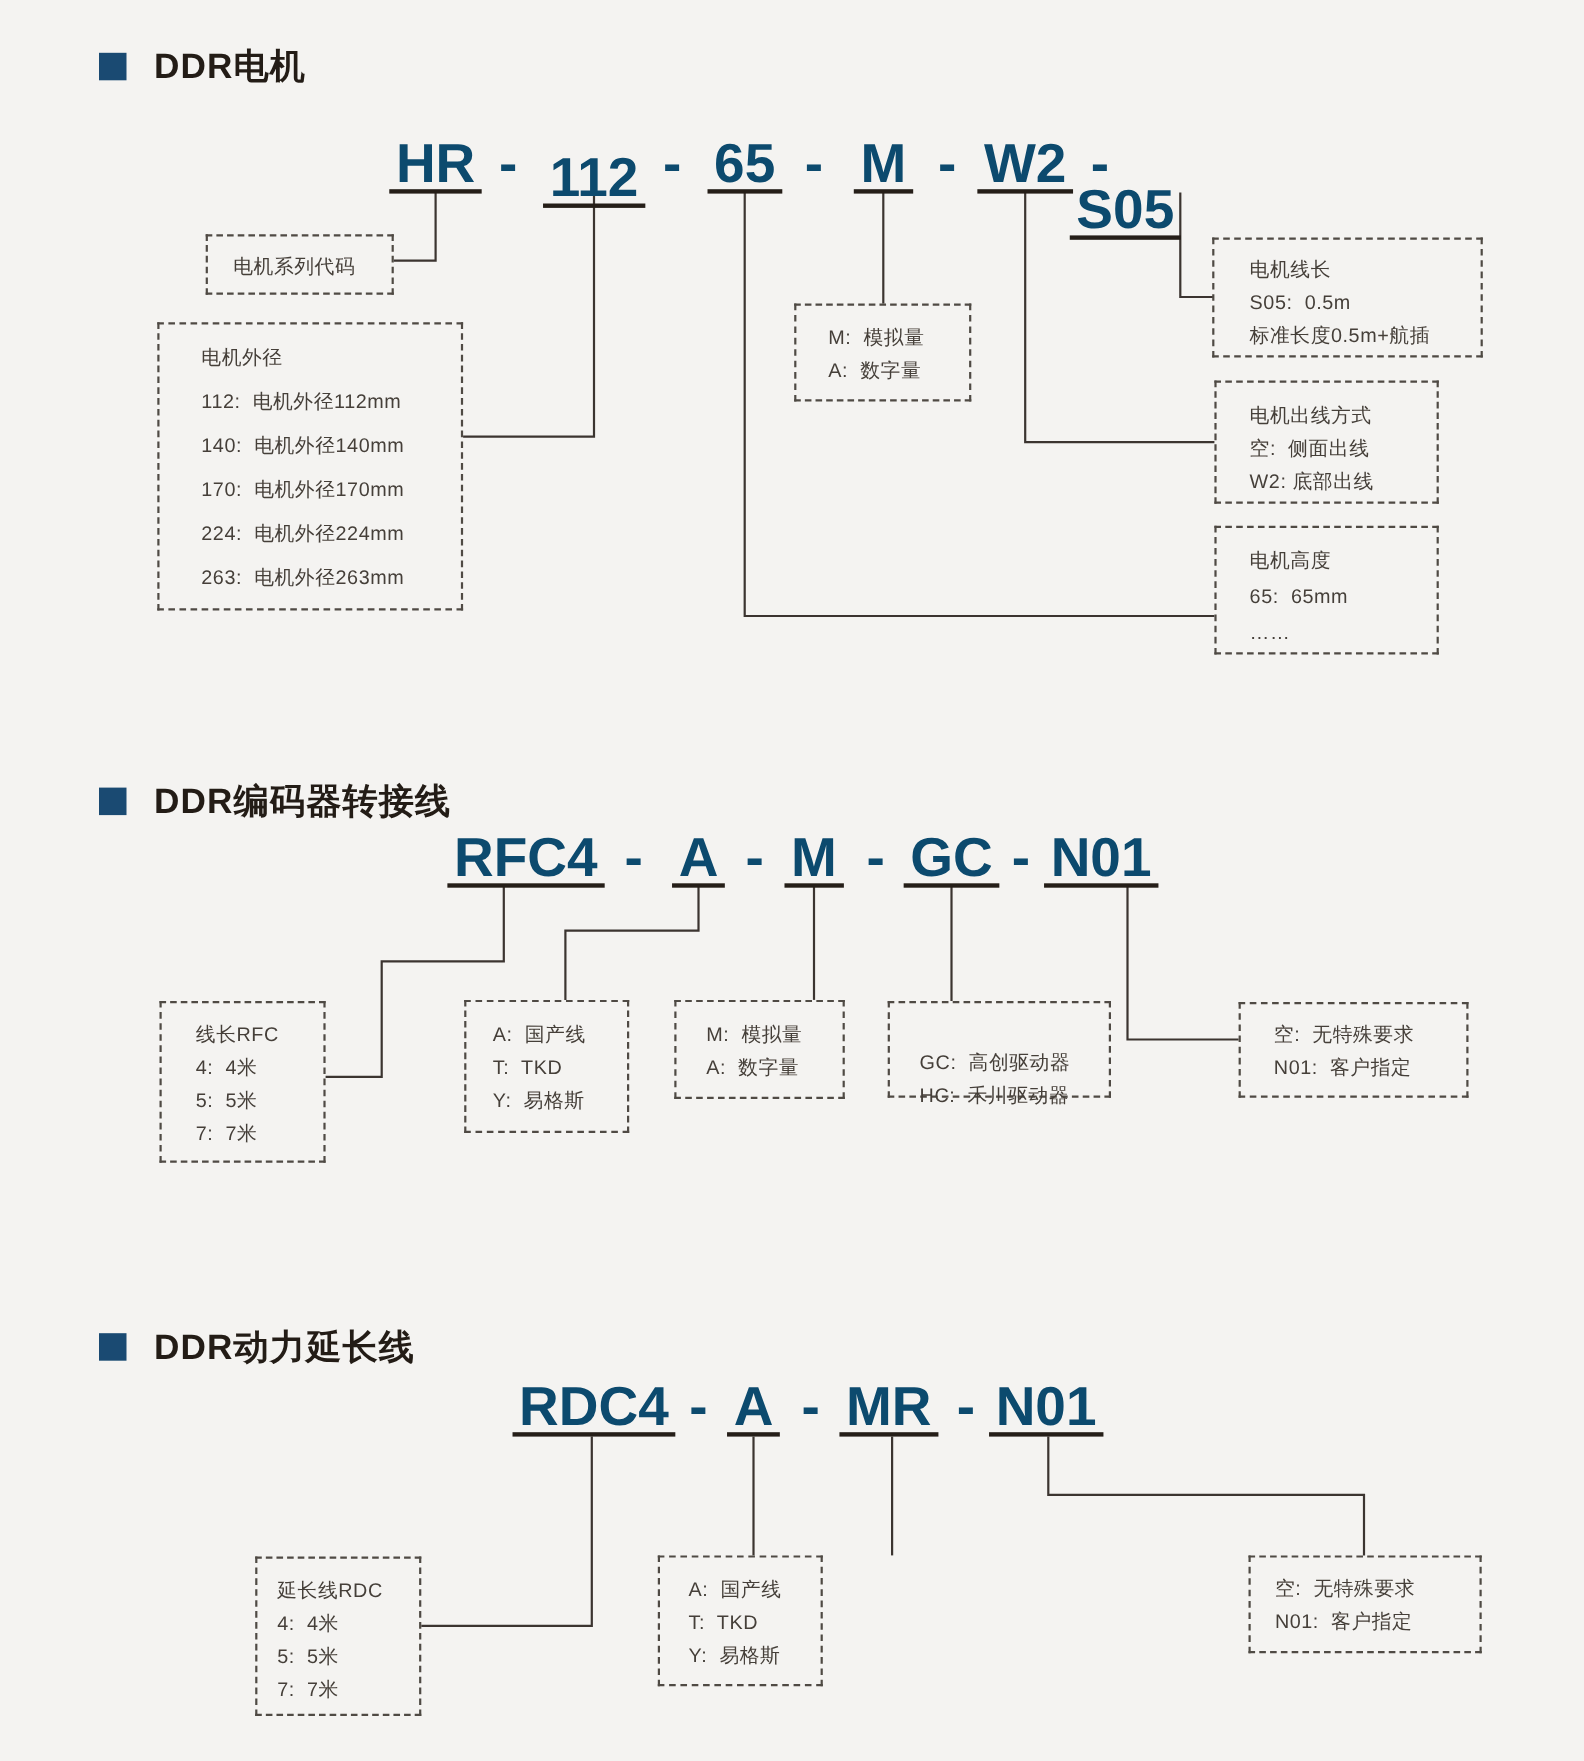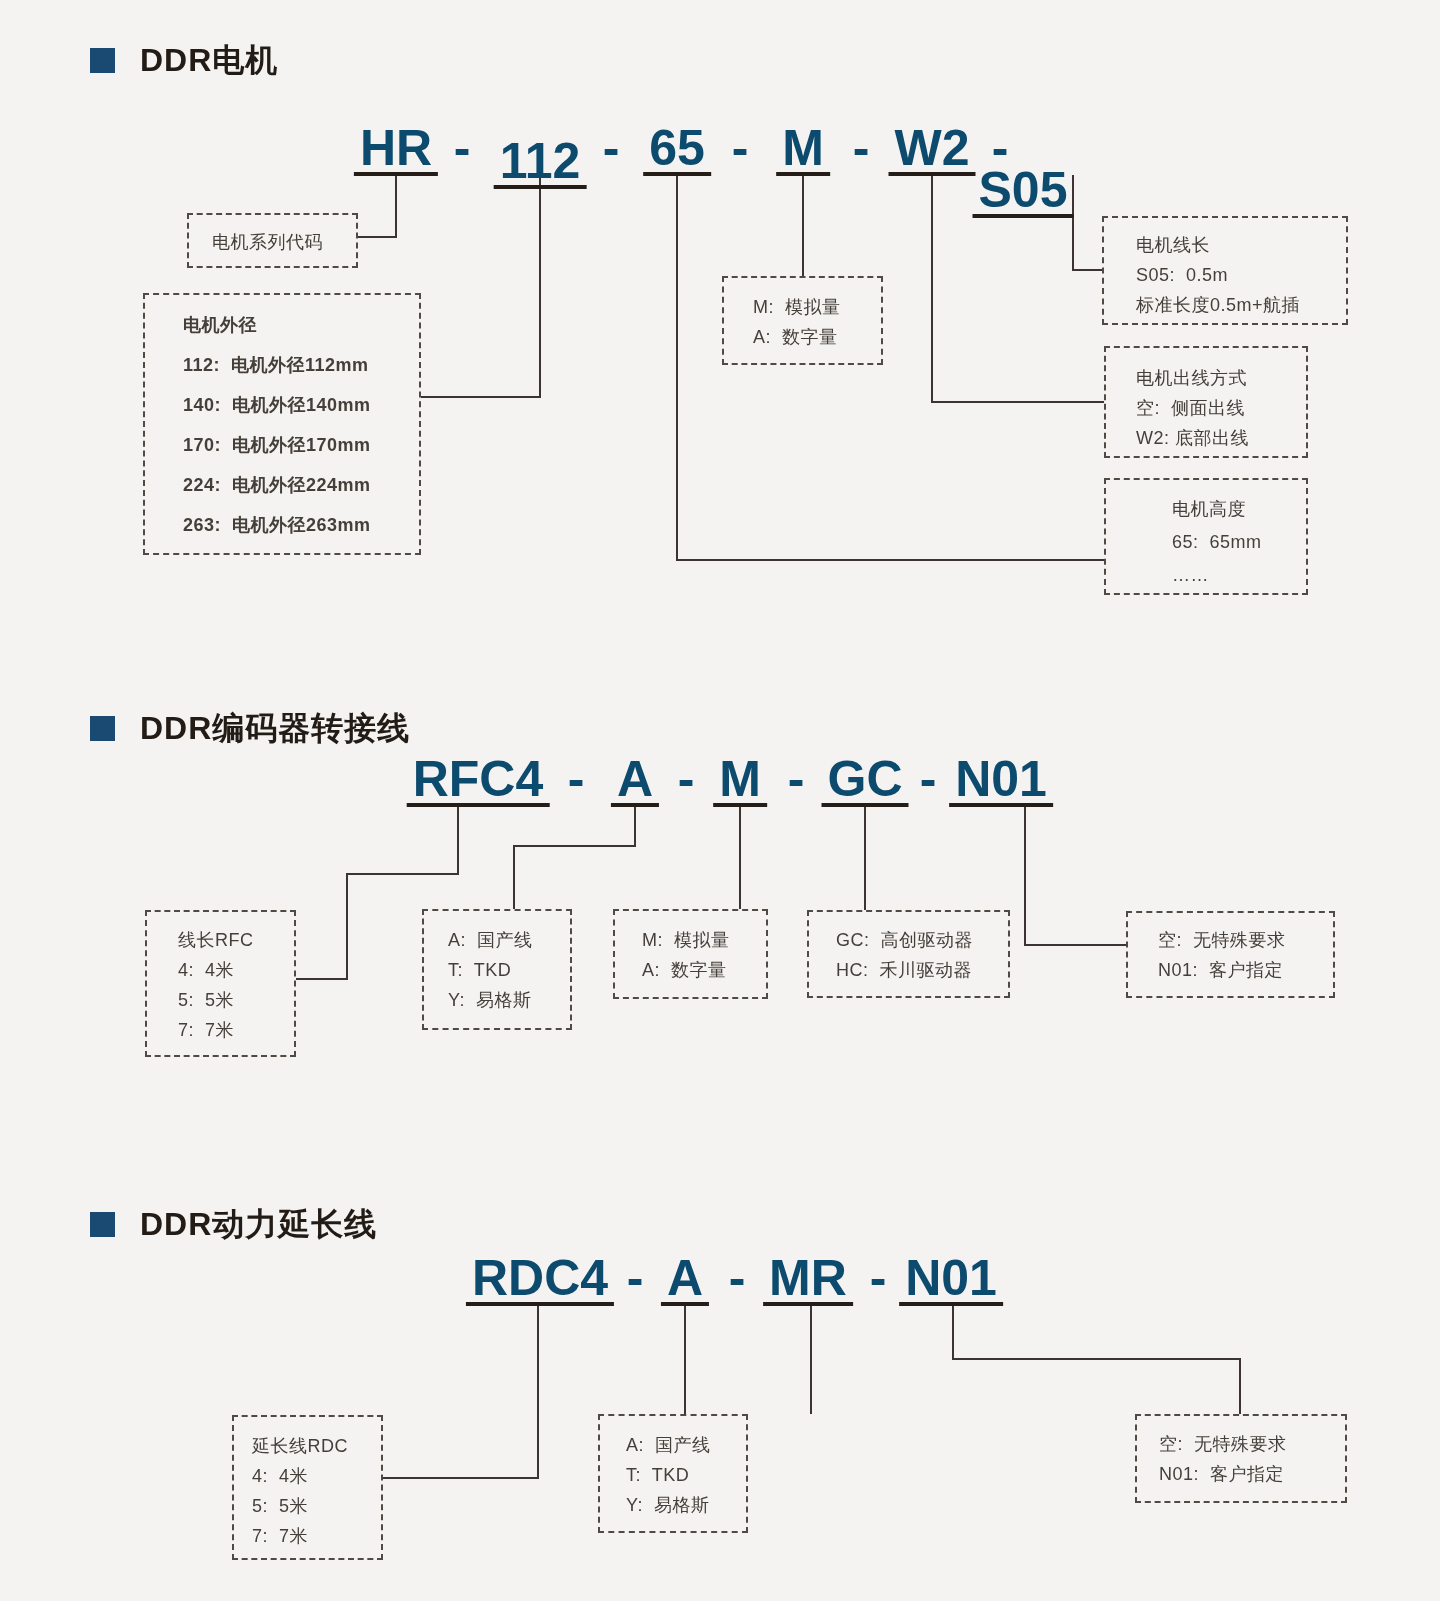--- a/index.html
+++ b/index.html
@@ -73,21 +73,21 @@
   <span class="code-dash" style="left:1000px;top:124px;">-</span>
   <span class="code-seg" style="left:1023px;top:124px;margin-top:42px;">S05</span>
 
   <div class="dbox" style="left:187px;top:213px;width:171px;height:55px;padding:11px 0 0 23px;">
     <div style="line-height:32px;">
         <div class="box-line">电机系列代码</div>
       </div>
   </div>
 
   <div class="dbox" style="left:143px;top:293px;width:278px;height:262px;padding:10px 0 0 38px;">
-    <div style="line-height:40px;font-weight:bold;">
+    <div style="line-height:40px;">
         <div class="box-line">电机外径</div>
         <div class="box-line">112:  电机外径112mm</div>
         <div class="box-line">140:  电机外径140mm</div>
         <div class="box-line">170:  电机外径170mm</div>
         <div class="box-line">224:  电机外径224mm</div>
         <div class="box-line">263:  电机外径263mm</div>
       </div>
   </div>
 
   <div class="dbox" style="left:722px;top:276px;width:161px;height:89px;padding:14px 0 0 29px;">
@@ -107,21 +107,21 @@
 
   <div class="dbox" style="left:1104px;top:346px;width:204px;height:112px;padding:15px 0 0 30px;">
     <div style="line-height:30px;">
         <div class="box-line">电机出线方式</div>
         <div class="box-line">空:  侧面出线</div>
         <div class="box-line">W2: 底部出线</div>
       </div>
   </div>
 
   <div class="dbox" style="left:1104px;top:478px;width:204px;height:117px;padding:13px 0 0 30px;">
-    <div style="line-height:33px;margin-left:36px;">
+    <div style="line-height:33px;">
         <div class="box-line">电机高度</div>
         <div class="box-line">65:  65mm</div>
         <div class="box-line">……</div>
       </div>
   </div>
 
   <div class="bullet" style="left:90px;top:716px;"></div>
   <div class="sec-title" style="left:140px;top:710px;">DDR编码器转接线</div>
 
   <span class="code-seg" style="left:478px;top:755px;">RFC4</span>
@@ -152,21 +152,21 @@
   </div>
 
   <div class="dbox" style="left:613px;top:909px;width:155px;height:90px;padding:14px 0 0 27px;">
     <div style="line-height:30px;">
         <div class="box-line">M:  模拟量</div>
         <div class="box-line">A:  数字量</div>
       </div>
   </div>
 
   <div class="dbox" style="left:807px;top:910px;width:203px;height:88px;padding:13px 0 0 27px;">
-    <div style="line-height:30px;">
+    <div style="line-height:30px;margin-top:26px;">
         <div class="box-line">GC:  高创驱动器</div>
         <div class="box-line">HC:  禾川驱动器</div>
       </div>
   </div>
 
   <div class="dbox" style="left:1126px;top:911px;width:209px;height:87px;padding:12px 0 0 30px;">
     <div style="line-height:30px;">
         <div class="box-line">空:  无特殊要求</div>
         <div class="box-line">N01:  客户指定</div>
       </div>

